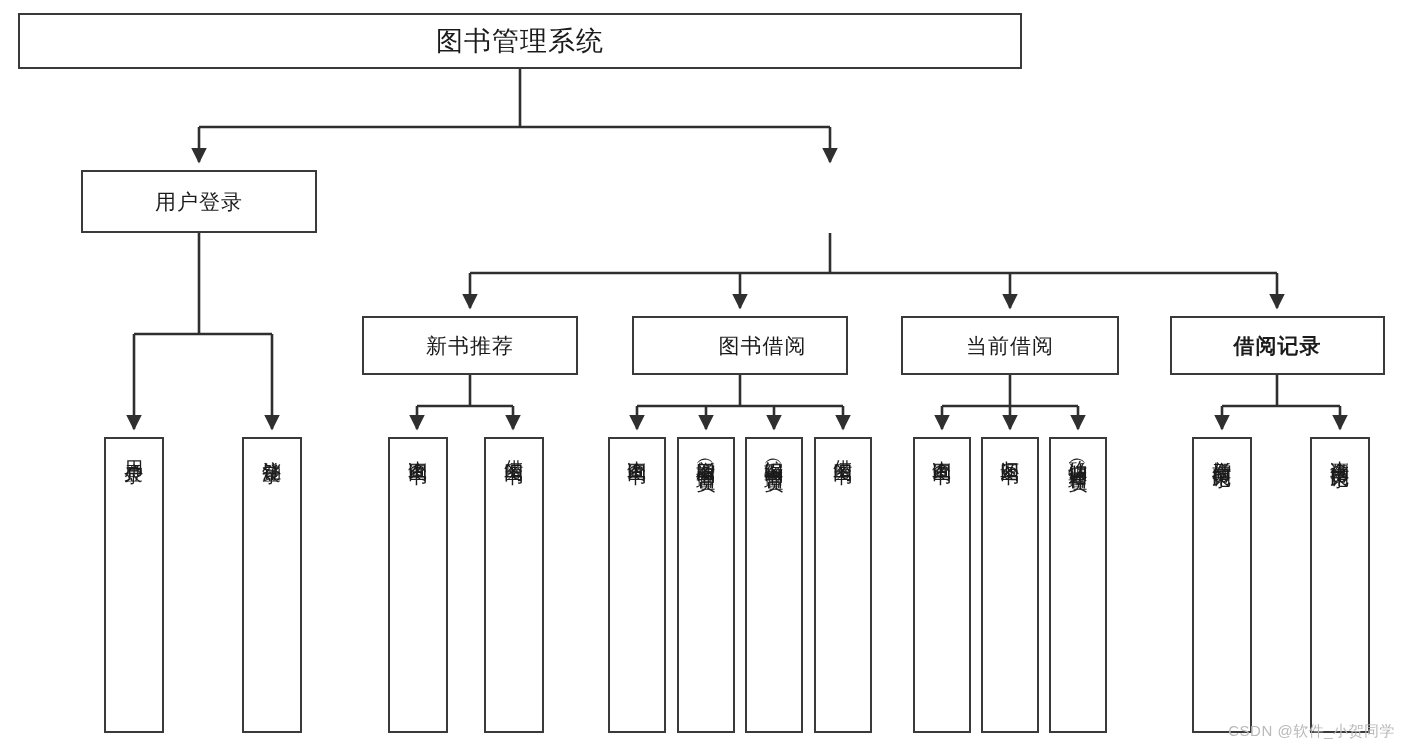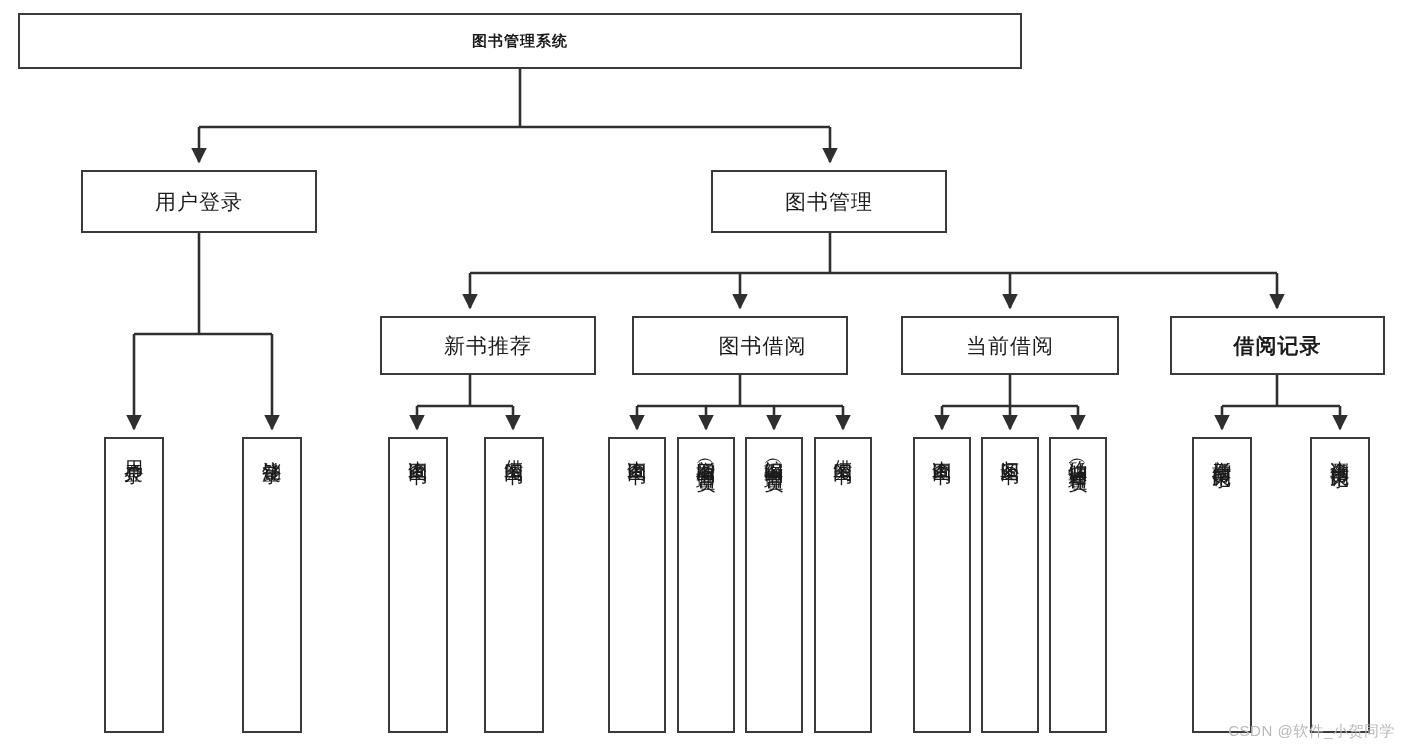--- a/index.html
+++ b/index.html
@@ -19,21 +19,21 @@
     border:2px solid #3a3a3a;
     display:flex;
     align-items:center;
     justify-content:center;
     color:#1b1b1b;
   }
   .node.h{ 
     font-size:21px;
     letter-spacing:1px;
   }
-  .node.root{font-size:15px;font-weight:bold;}
+  .node.root{font-size:27px;}
   .node.v{ 
     font-size:19px;
     align-items:flex-start;
     justify-content:center;
     padding-top:6px;
   }
   .vtext{
     writing-mode:vertical-rl;
     text-orientation:upright;
     line-height:1.12;
@@ -108,25 +108,22 @@
     </g>
   </svg>
 
   <div class="node h root" style="left:18px;top:13px;width:1004px;height:56px;">
     <span>图书管理系统</span>
   </div>
 
   <div class="node h" style="left:81px;top:170px;width:236px;height:63px;">
     <span>用户登录</span>
   </div>
-  <div class="node h" style="left:711px;top:170px;width:236px;height:63px;">
-    <span>图书管理</span>
-  </div>
 
-  <div class="node h" style="left:380px;top:316px;width:216px;height:59px;">
+  <div class="node h" style="left:362px;top:316px;width:216px;height:59px;">
     <span>新书推荐</span>
   </div>
   <div class="node h" style="left:632px;top:316px;width:216px;height:59px;padding-left:45px;">
     <span>图书借阅</span>
   </div>
   <div class="node h" style="left:901px;top:316px;width:218px;height:59px;align-items:center;">
     <span>当前借阅</span>
   </div>
   <div class="node h" style="left:1170px;top:316px;width:215px;height:59px;font-weight:bold;">
     <span>借阅记录</span>

